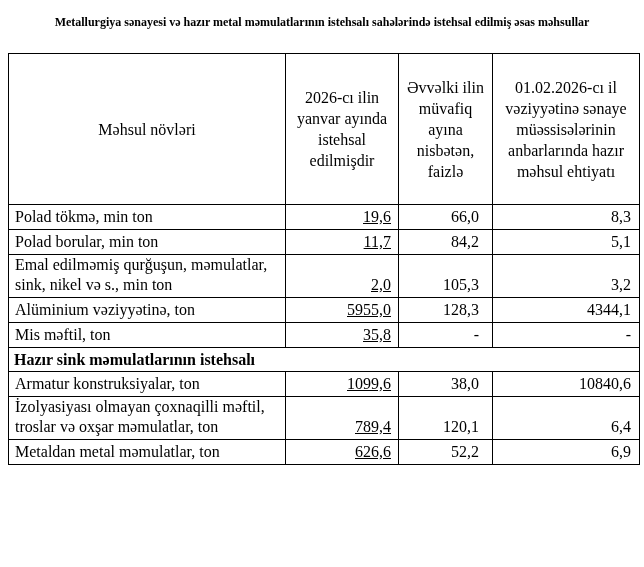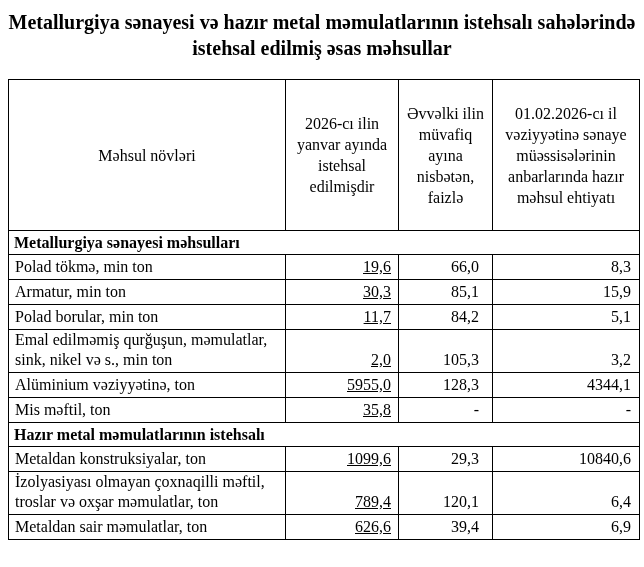--- a/index.html
+++ b/index.html
@@ -14,21 +14,21 @@
   }
   .page {
     width: 644px;
     height: 567px;
     position: relative;
     background: #ffffff;
   }
   .doc-title {
     margin: 9px 4px 0 4px;
     text-align: center;
-    font-size: 20px;
+    font-size: 12px;
     font-weight: bold;
     line-height: 26px;
     letter-spacing: 0px;
   }
   table.products {
     border-collapse: collapse;
     table-layout: fixed;
     margin: 18px 0 0 8px;
     width: 631px;
     font-size: 16px;
@@ -90,34 +90,25 @@
     </colgroup>
     <thead>
       <tr>
         <th>Məhsul növləri</th>
         <th>2026-cı ilin yanvar ayında istehsal edilmişdir</th>
         <th>Əvvəlki ilin müvafiq ayına nisbətən, faizlə</th>
         <th>01.02.2026-cı il vəziyyətinə sənaye müəssisələrinin anbarlarında hazır məhsul ehtiyatı</th>
       </tr>
     </thead>
     <tbody>
-        <tr class="section-row">
-          <td colspan="4">Metallurgiya sənayesi məhsulları</td>
-        </tr>
         <tr class="data-row">
           <td class="label-cell">Polad tökmə, min ton</td>
           <td class="num-cell num-col-1">19,6</td>
           <td class="num-cell num-col-2">66,0</td>
           <td class="num-cell num-col-3">8,3</td>
-        </tr>
-        <tr class="data-row">
-          <td class="label-cell">Armatur, min ton</td>
-          <td class="num-cell num-col-1">30,3</td>
-          <td class="num-cell num-col-2">85,1</td>
-          <td class="num-cell num-col-3">15,9</td>
         </tr>
         <tr class="data-row">
           <td class="label-cell">Polad borular, min ton</td>
           <td class="num-cell num-col-1">11,7</td>
           <td class="num-cell num-col-2">84,2</td>
           <td class="num-cell num-col-3">5,1</td>
         </tr>
         <tr class="data-row">
           <td class="label-cell">Emal edilməmiş qurğuşun, məmulatlar, sink, nikel və s., min ton</td>
           <td class="num-cell num-col-1">2,0</td>
@@ -130,36 +121,36 @@
           <td class="num-cell num-col-2">128,3</td>
           <td class="num-cell num-col-3">4344,1</td>
         </tr>
         <tr class="data-row">
           <td class="label-cell">Mis məftil, ton</td>
           <td class="num-cell num-col-1">35,8</td>
           <td class="num-cell num-col-2">-</td>
           <td class="num-cell num-col-3">-</td>
         </tr>
         <tr class="section-row">
-          <td colspan="4">Hazır metal məmulatlarının istehsalı</td>
+          <td colspan="4">Hazır sink məmulatlarının istehsalı</td>
         </tr>
         <tr class="data-row">
-          <td class="label-cell">Metaldan konstruksiyalar, ton</td>
+          <td class="label-cell">Armatur konstruksiyalar, ton</td>
           <td class="num-cell num-col-1">1099,6</td>
-          <td class="num-cell num-col-2">29,3</td>
+          <td class="num-cell num-col-2">38,0</td>
           <td class="num-cell num-col-3">10840,6</td>
         </tr>
         <tr class="data-row">
           <td class="label-cell">İzolyasiyası olmayan çoxnaqilli məftil, troslar və oxşar məmulatlar, ton</td>
           <td class="num-cell num-col-1">789,4</td>
           <td class="num-cell num-col-2">120,1</td>
           <td class="num-cell num-col-3">6,4</td>
         </tr>
         <tr class="data-row">
-          <td class="label-cell">Metaldan sair məmulatlar, ton</td>
+          <td class="label-cell">Metaldan metal məmulatlar, ton</td>
           <td class="num-cell num-col-1">626,6</td>
-          <td class="num-cell num-col-2">39,4</td>
+          <td class="num-cell num-col-2">52,2</td>
           <td class="num-cell num-col-3">6,9</td>
         </tr>
       </tbody>
   </table>
 
 </div>
 
 </body></html>

